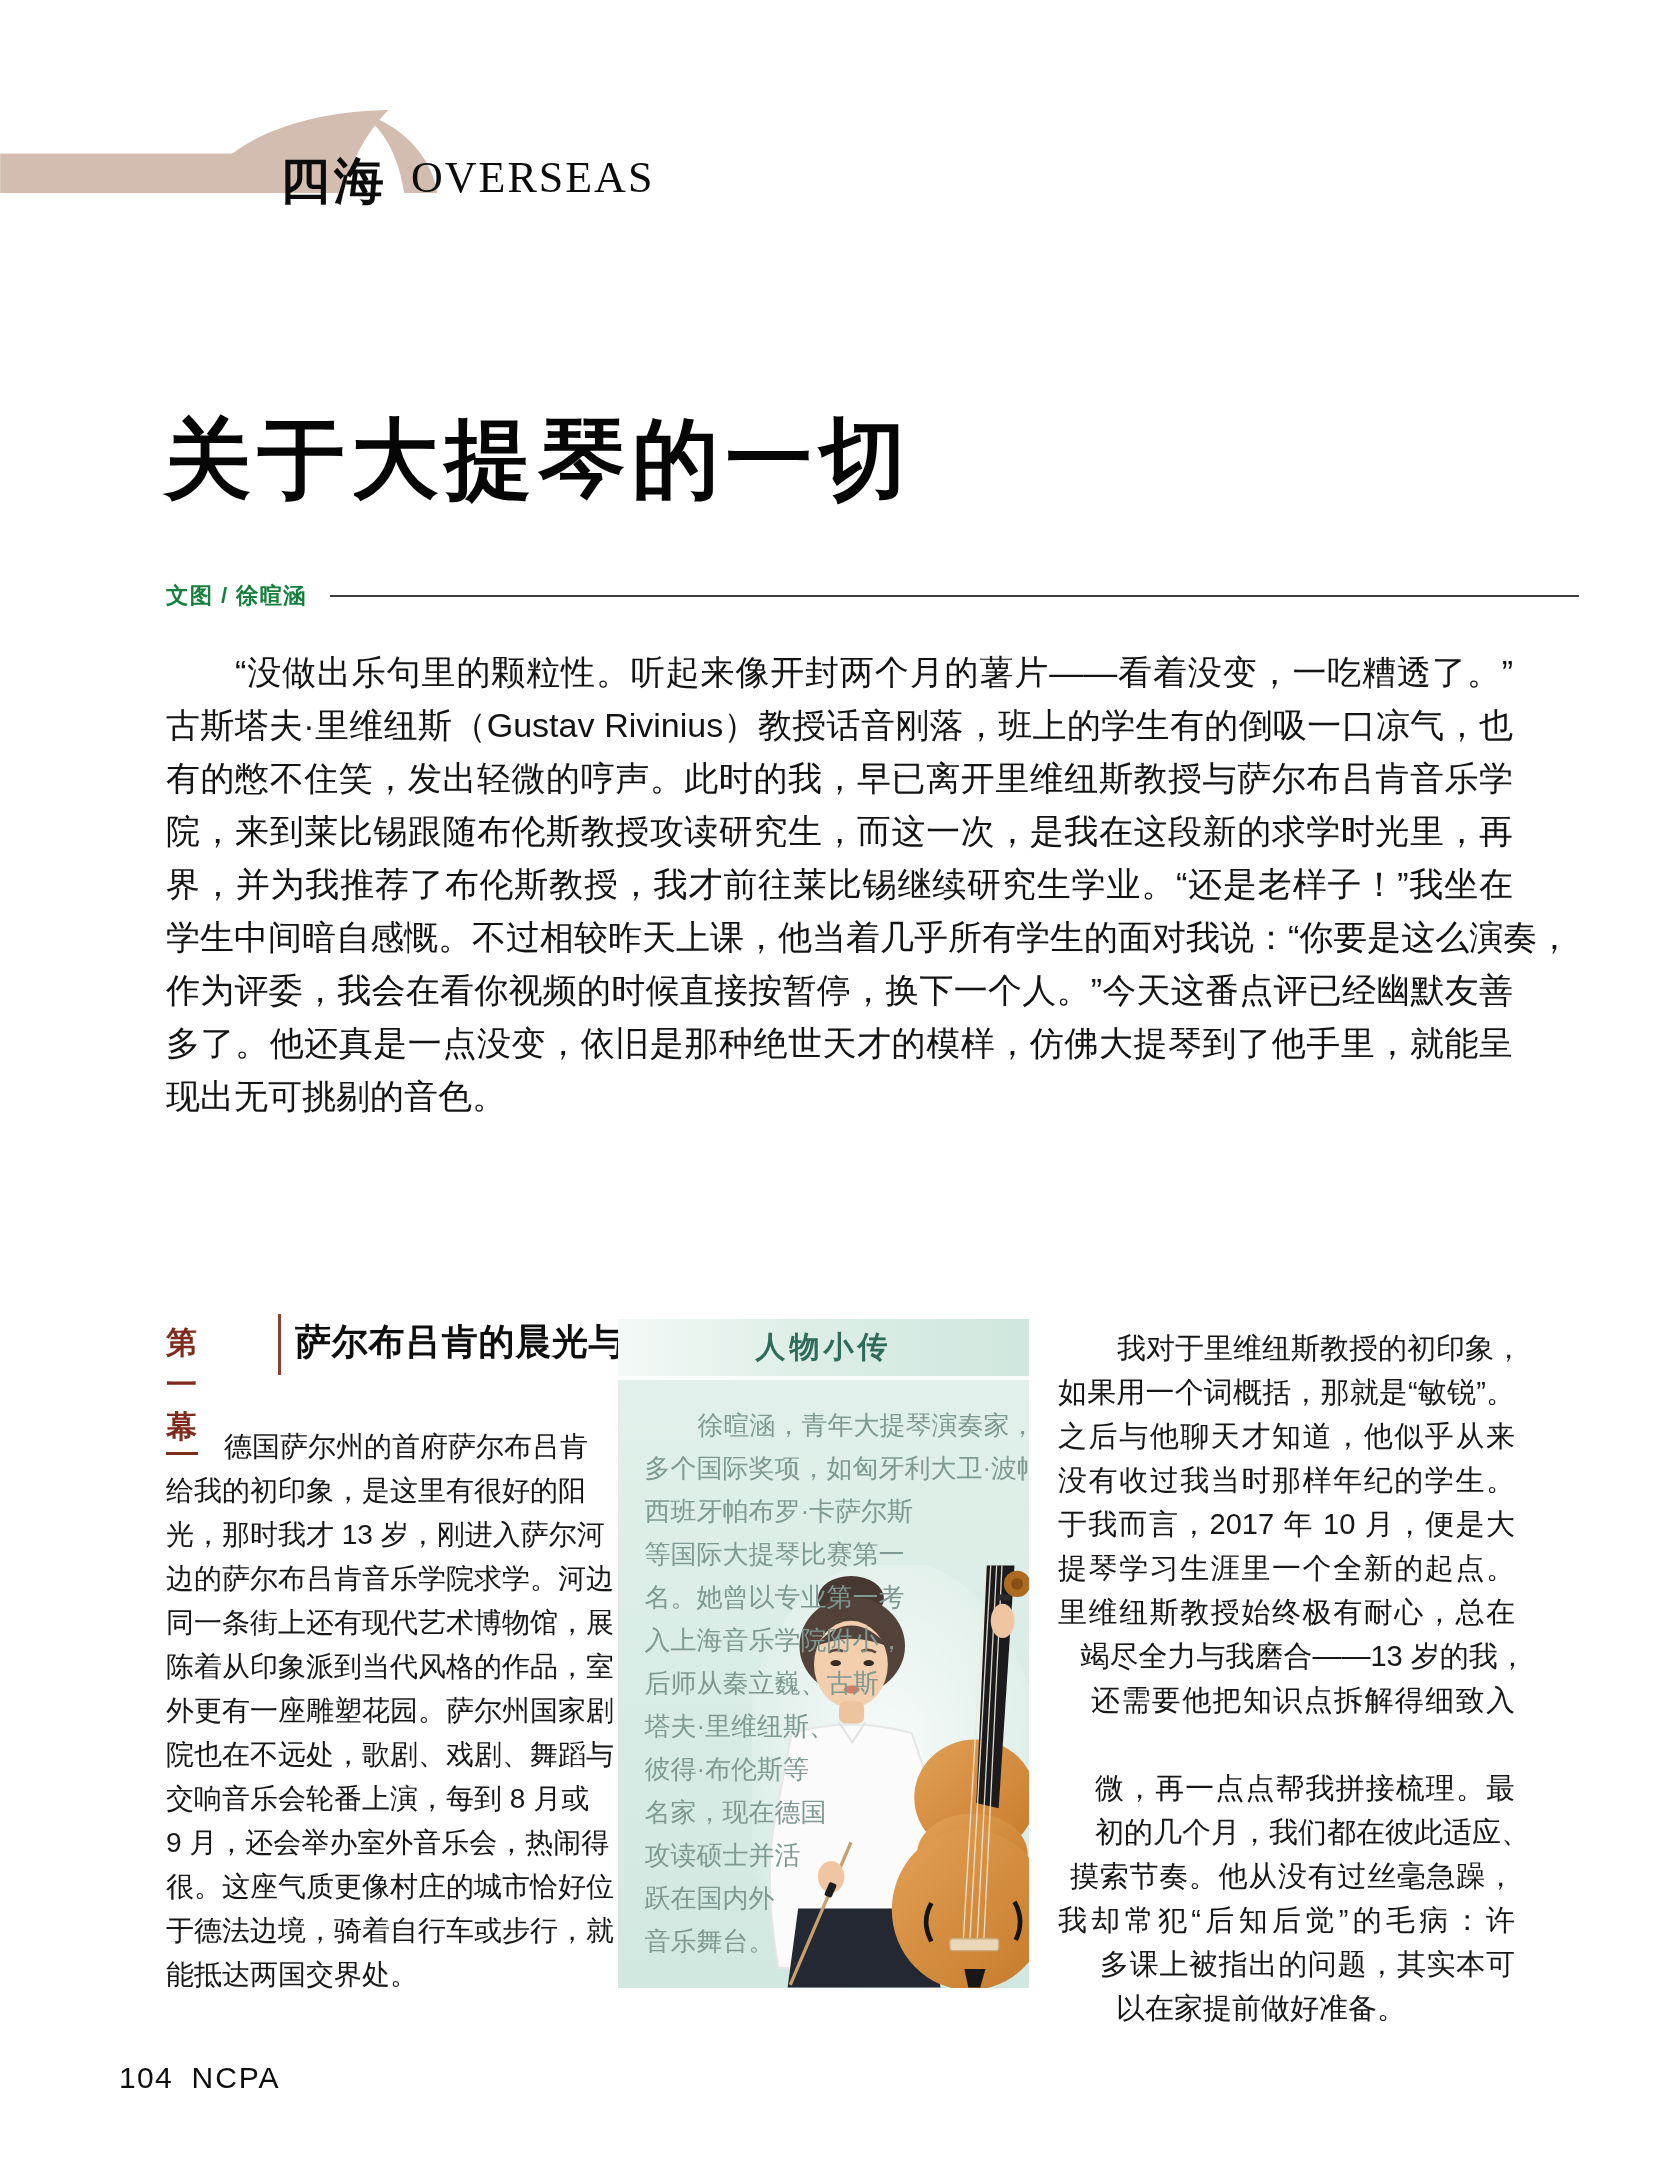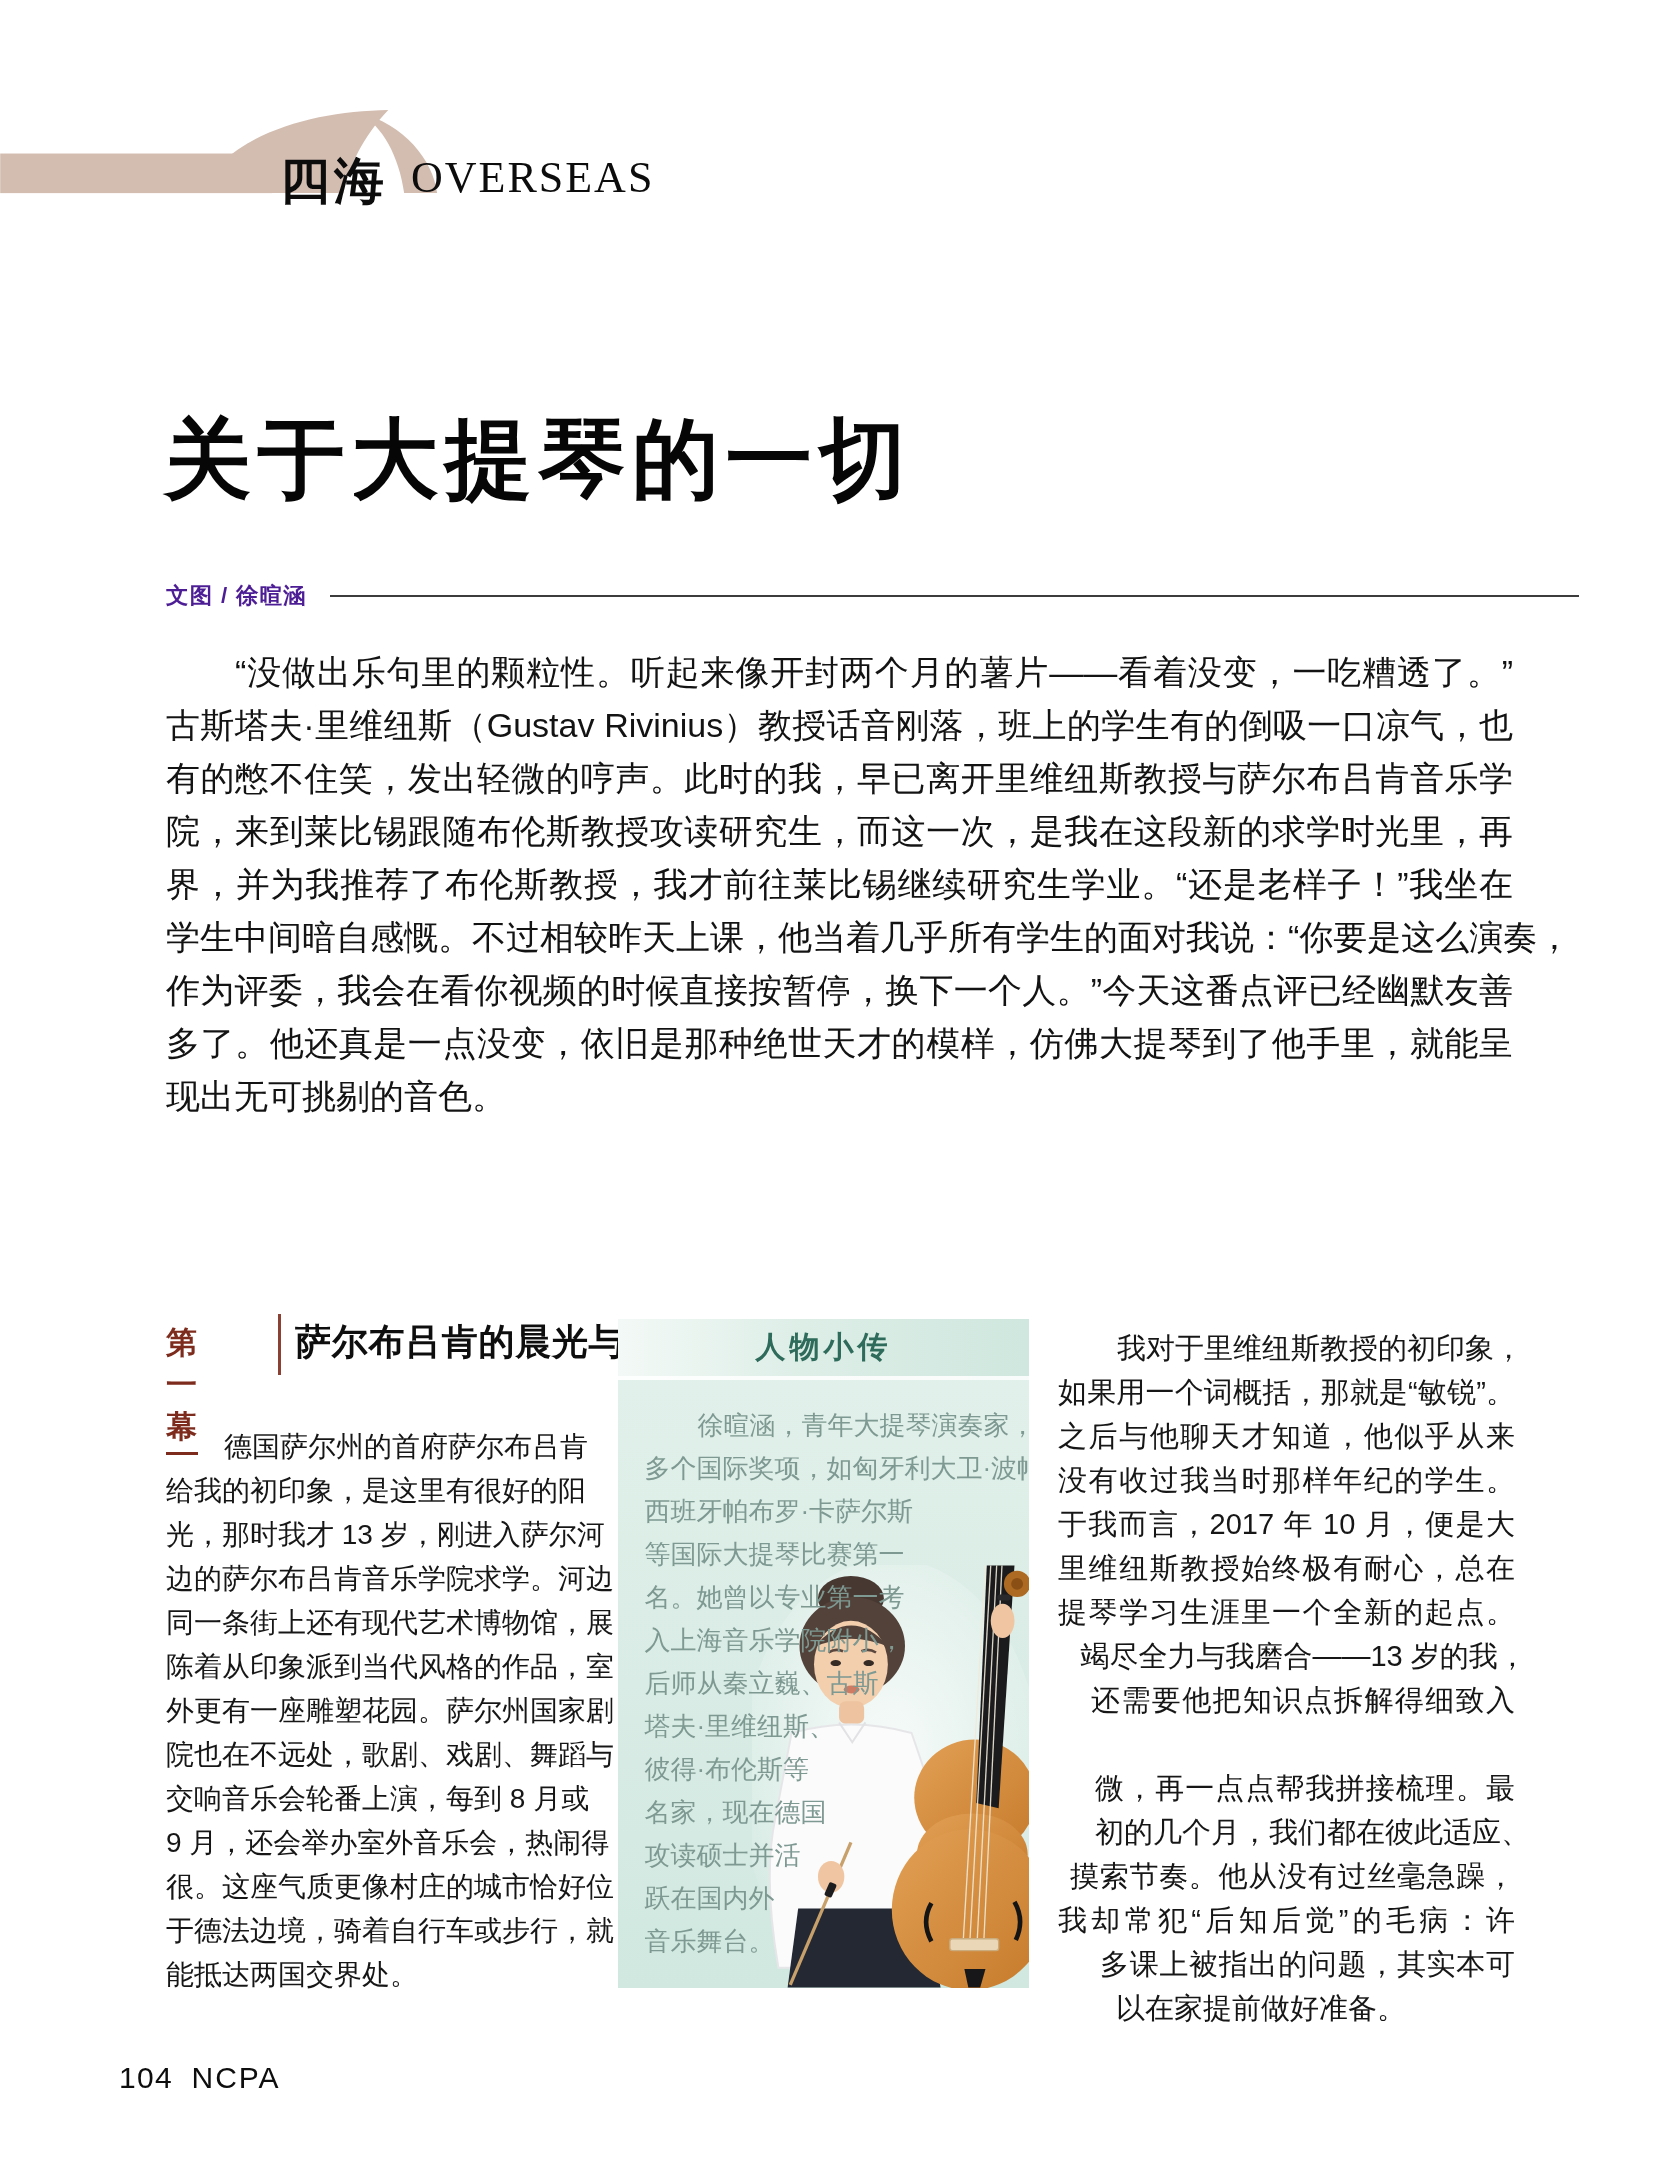--- a/index.html
+++ b/index.html
@@ -26,21 +26,21 @@
   }
   
   .article-title{
     position:absolute;left:164px;top:343px;width:1386px;
     font-family:"Liberation Serif", serif;
     font-size:87px;font-weight:bold;letter-spacing:6.6px;color:#060606;
   }
   .byline-row{position:absolute;left:166px;top:580px;width:1413px;height:26.4px;}
   .byline{
     position:absolute;left:0;top:0;
-    font-size:22.4px;font-weight:bold;color:#4c1d95;letter-spacing:1.3px;
+    font-size:22.4px;font-weight:bold;color:#15803d;letter-spacing:1.3px;
   }
   .byline-rule{
     position:absolute;left:164px;top:14.5px;width:1249px;height:0;
     border-top:2px solid #3c3c3c;
   }
   
   .intro{position:absolute;left:166px;top:646px;width:1347px;}
   .intro .line{
     height:53px;line-height:53px;
     font-size:34px;color:#131313;
@@ -235,22 +235,22 @@
       <div class="line">音乐舞台。</div>
     </div>
   </div>
 
   <div class="col-right">
     <div class="line">我对于里维纽斯教授的初印象，</div>
     <div class="line">如果用一个词概括，那就是“敏锐”。</div>
     <div class="line">之后与他聊天才知道，他似乎从来</div>
     <div class="line">没有收过我当时那样年纪的学生。</div>
     <div class="line">于我而言，2017 年 10 月，便是大</div>
+    <div class="line">提琴学习生涯里一个全新的起点。</div>
     <div class="line">里维纽斯教授始终极有耐心，总在</div>
-    <div class="line">提琴学习生涯里一个全新的起点。</div>
     <div class="line">竭尽全力与我磨合——13 岁的我，</div>
     <div class="line">还需要他把知识点拆解得细致入</div>
     <div class="line">微，再一点点帮我拼接梳理。最</div>
     <div class="line">初的几个月，我们都在彼此适应、</div>
     <div class="line">摸索节奏。他从没有过丝毫急躁，</div>
     <div class="line">我却常犯“后知后觉”的毛病：许</div>
     <div class="line">多课上被指出的问题，其实本可</div>
     <div class="line">以在家提前做好准备。</div>
   </div>
 

